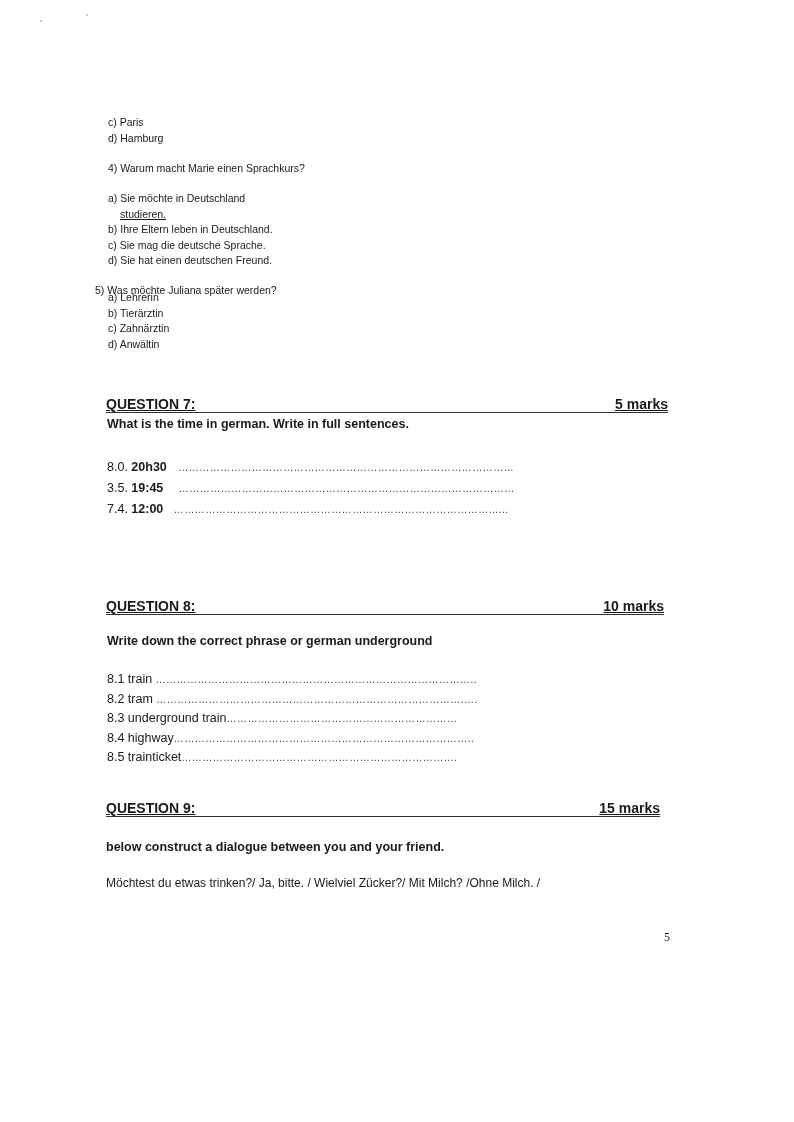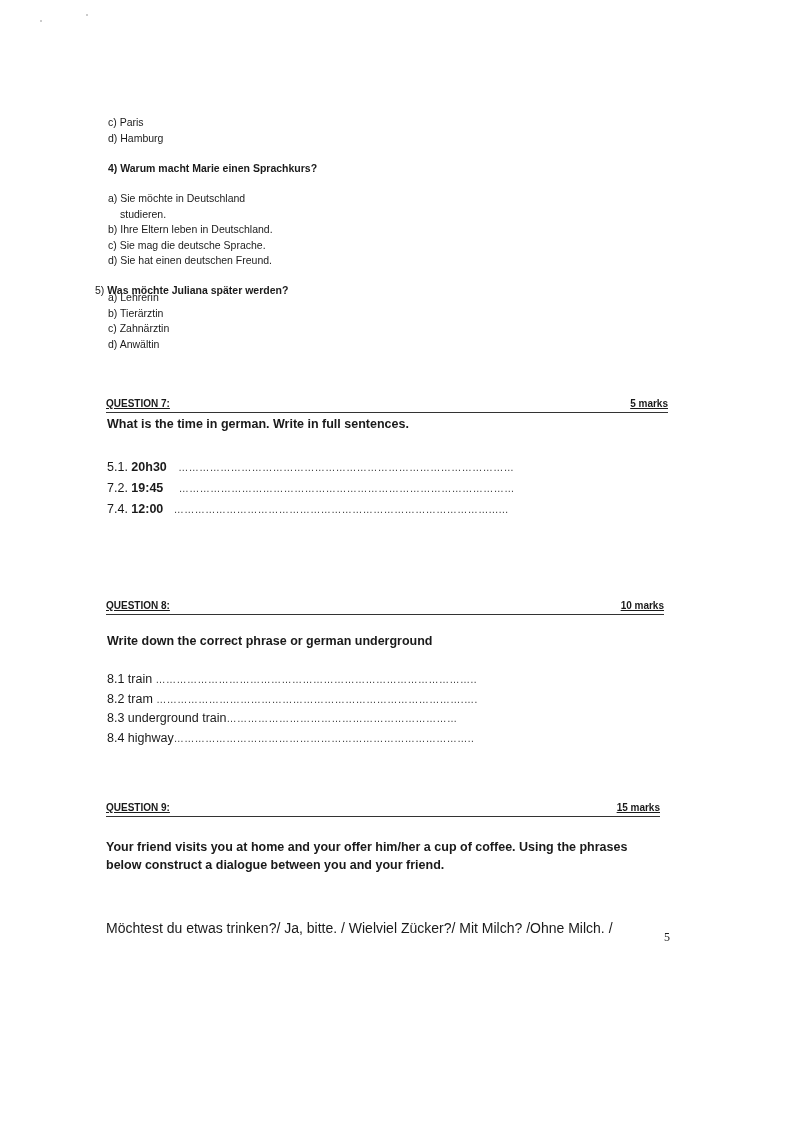--- a/index.html
+++ b/index.html
@@ -1,21 +1,21 @@
 <!DOCTYPE html>
 <html><head>
 <meta charset="utf-8">
 <style>
   html, body { margin: 0; padding: 0; background: #ffffff; }
   body { width: 794px; height: 1122px; position: relative; overflow: hidden; color: #1a1a1a; font-family: "Liberation Sans", sans-serif; }
   .abs { position: absolute; }
   .small { font-size: 10.5px; line-height: 15.5px; }
-  .q { font-weight: bold; text-align: center; }
+  .q { font-weight: normal; text-align: center; }
   .bold { font-weight: bold; }
-  .heading { left: 106px; width: 562px; height: 17px; border-bottom: 1.2px solid #333; font-size: 10px; font-weight: bold; display: flex; justify-content: space-between; align-items: flex-end; }
+  .heading { left: 106px; width: 562px; height: 17px; border-bottom: 1.2px solid #333; font-size: 14px; font-weight: bold; display: flex; justify-content: space-between; align-items: flex-end; }
   .heading span { text-decoration: underline; line-height: 16px; }
   .heading span.marks { text-decoration: underline; margin-top: 13px; }
   .instr { font-size: 12.5px; font-weight: bold; }
   .line-item { font-size: 12.5px; line-height: 20px; white-space: nowrap; }
   .dots { color: #333; letter-spacing: 0.5px; }
   .page-num { font-family: "Liberation Serif", serif; font-size: 12px; }
   .speck { width: 2px; height: 2px; background: #bbb; border-radius: 1px; }
 </style>
 </head>
 <body>
@@ -24,21 +24,21 @@
 <div class="abs speck" style="left:86px;top:14px;"></div>
 
 <div class="abs small" style="left:108px;top:115px;">
   <div>c) Paris</div>
   <div>d) Hamburg</div>
 </div>
 
 <div class="abs small q" style="left:108px;top:161px;">4) Warum macht Marie einen Sprachkurs?</div>
 <div class="abs small" style="left:108px;top:191px;">
   <div>a) Sie möchte in Deutschland</div>
-  <div style="padding-left:12px;">studieren.</div>
+  <div style="padding-left:12px;text-decoration:underline;">studieren.</div>
   <div>b) Ihre Eltern leben in Deutschland.</div>
   <div>c) Sie mag die deutsche Sprache.</div>
   <div>d) Sie hat einen deutschen Freund.</div>
 </div>
 
 <div class="abs small" style="left:95px;top:283px;">
   <span>5)</span>
   <span class="q">Was möchte Juliana später werden?</span>
 </div>
 <div class="abs small" style="left:108px;top:290px;">
@@ -49,26 +49,26 @@
 </div>
 
 <div class="abs heading" style="top:395px;">
   <span>QUESTION 7:</span>
   <span class="marks">5 marks</span>
 </div>
 <div class="abs instr" style="left:107px;top:417px;">What is the time in german. Write in full sentences.</div>
 
 <div class="abs" style="left:107px;top:457px;">
   <div class="line-item">
-    <span>5.1.</span>
+    <span>8.0.</span>
     <span class="bold">20h30</span>
     <span class="dots" style="margin-left:8px;font-size:10px;">……………………………………………………………………………………</span>
   </div>
   <div class="line-item">
-    <span>7.2.</span>
+    <span>3.5.</span>
     <span class="bold">19:45</span>
     <span class="dots" style="margin-left:12px;font-size:10px;">……………………………………………………………………………………</span>
   </div>
   <div class="line-item">
     <span>7.4.</span>
     <span class="bold">12:00</span>
     <span class="dots" style="margin-left:7px;font-size:10px;">………………………………………………………………………………......</span>
   </div>
 </div>
 
@@ -84,25 +84,27 @@
   </div>
   <div class="line-item" style="line-height:18.5px;">
     <span>8.2 tram</span><span class="dots" style="font-size:10px;"> …………………………………………………………………………….….</span>
   </div>
   <div class="line-item" style="line-height:18.5px;">
     <span>8.3 underground train</span><span class="dots" style="font-size:10px;">…………………………………………………………</span>
   </div>
   <div class="line-item" style="line-height:18.5px;">
     <span>8.4 highway</span><span class="dots" style="font-size:10px;">…………………………………………………………………………..</span>
   </div>
+  <div class="line-item" style="line-height:18.5px;">
+    <span>8.5 trainticket</span><span class="dots" style="font-size:10px;">…………………………………………………………………….</span>
+  </div>
 </div>
 
 <div class="abs heading" style="top:799px;width:554px;gap:48px;">
   <span>QUESTION 9:</span>
   <span class="marks">15 marks</span>
 </div>
 <div class="abs instr" style="left:106px;top:838px;line-height:18px;width:580px;">
-  <div>Your friend visits you at home and your offer him/her a cup of coffee. Using the phrases</div>
   <div>below construct a dialogue between you and your friend.</div>
 </div>
-<div class="abs" style="left:106px;top:920px;font-size:14px;">Möchtest du etwas trinken?/ Ja, bitte. / Wielviel Zücker?/ Mit Milch? /Ohne Milch. /</div>
+<div class="abs" style="left:106px;top:876px;font-size:12px;">Möchtest du etwas trinken?/ Ja, bitte. / Wielviel Zücker?/ Mit Milch? /Ohne Milch. /</div>
 
 <div class="abs page-num" style="left:664px;top:930px;">5</div>
 
 </body></html>

